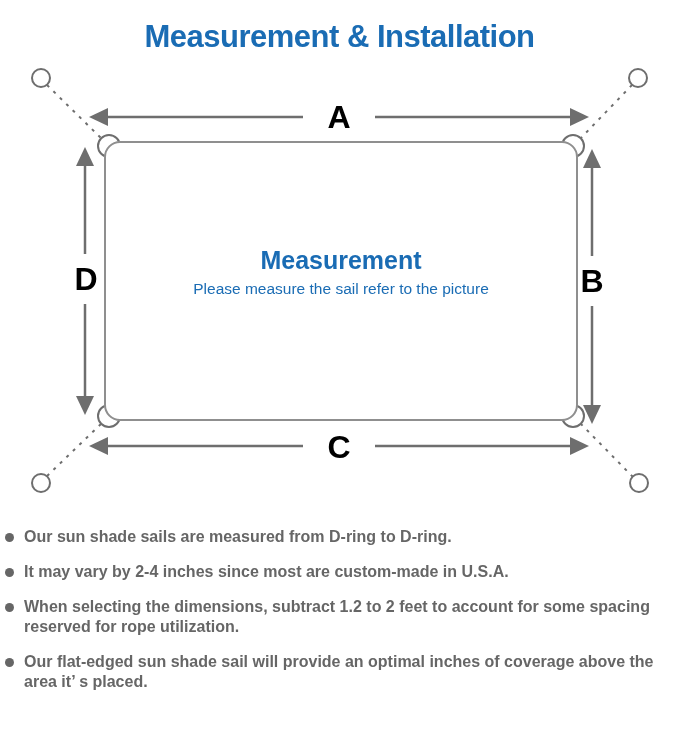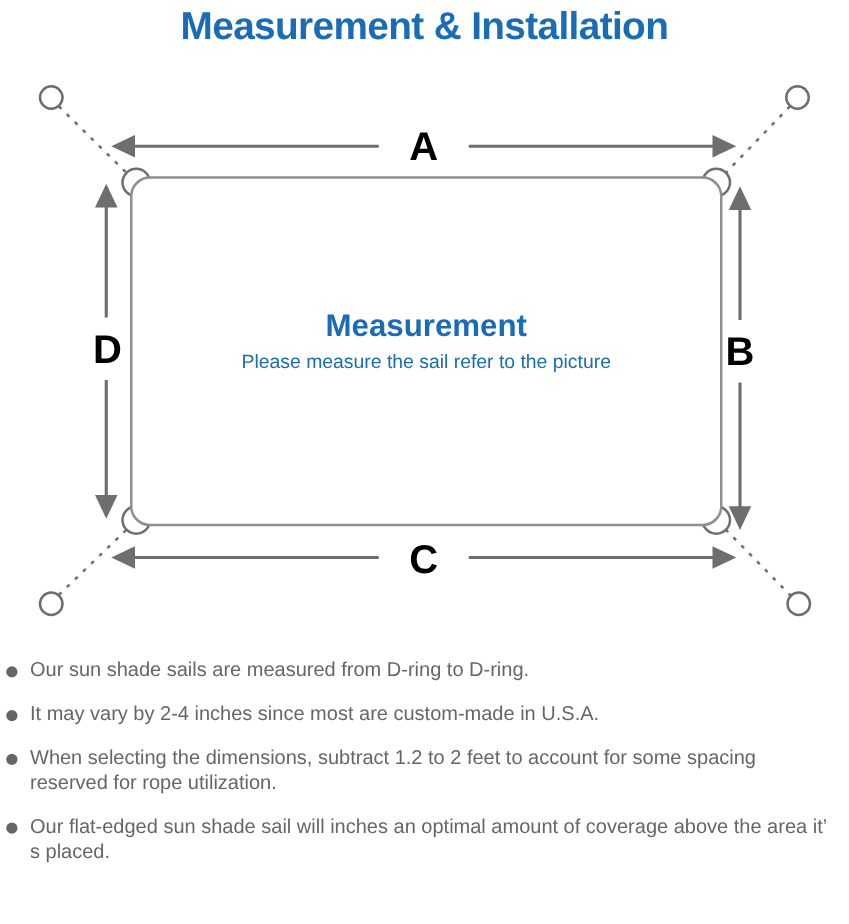--- a/index.html
+++ b/index.html
@@ -9,21 +9,21 @@
   }
   body {
     width: 679px;
     height: 739px;
     position: relative;
     overflow: hidden;
     font-family: "Liberation Sans", sans-serif;
   }
   .page-title {
     position: absolute;
-    top: 0;
+    top: 16px;
     left: 0;
     width: 679px;
     margin: 0;
     text-align: center;
     font-size: 31px;
     font-weight: 700;
     color: #1a6cb4;
     line-height: 42px;
     letter-spacing: -0.5px;
   }
@@ -42,20 +42,21 @@
     list-style: none;
   }
   .notes li {
     display: flex;
     align-items: flex-start;
     gap: 10px;
     margin-bottom: 15px;
     color: #666666;
     font-size: 16px;
     line-height: 20px;
+    font-weight: bold;
   }
   .bullet-dot {
     flex: 0 0 auto;
     width: 9px;
     height: 9px;
     border-radius: 50%;
     background: #666666;
     margin-top: 6px;
   }
   .note-text {
@@ -137,15 +138,15 @@
   <li>
     <span class="bullet-dot"></span>
     <span class="note-text">It may vary by 2-4 inches since most are custom-made in U.S.A.</span>
   </li>
   <li>
     <span class="bullet-dot"></span>
     <span class="note-text">When selecting the dimensions, subtract 1.2 to 2 feet to account for some spacing reserved for rope utilization.</span>
   </li>
   <li>
     <span class="bullet-dot"></span>
-    <span class="note-text">Our flat-edged sun shade sail will inches an optimal amount of coverage above the area it’ s placed.</span>
+    <span class="note-text">Our flat-edged sun shade sail will provide an optimal inches of coverage above the area it’ s placed.</span>
   </li>
 </ul>
 
 </body></html>

